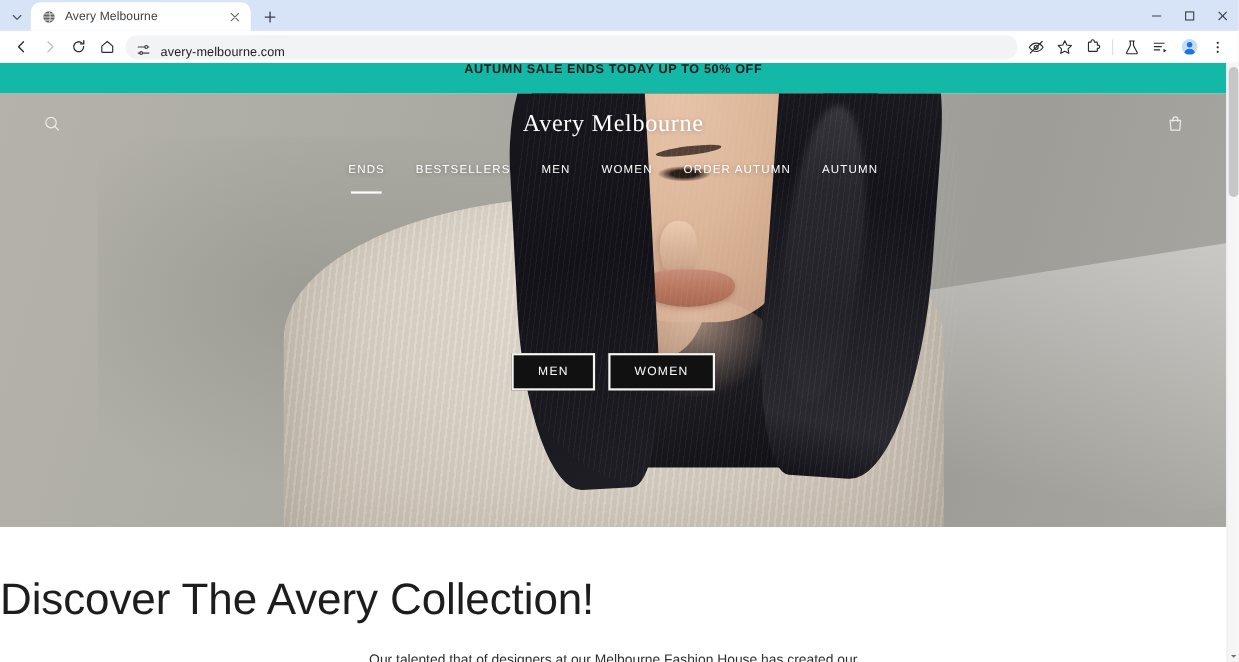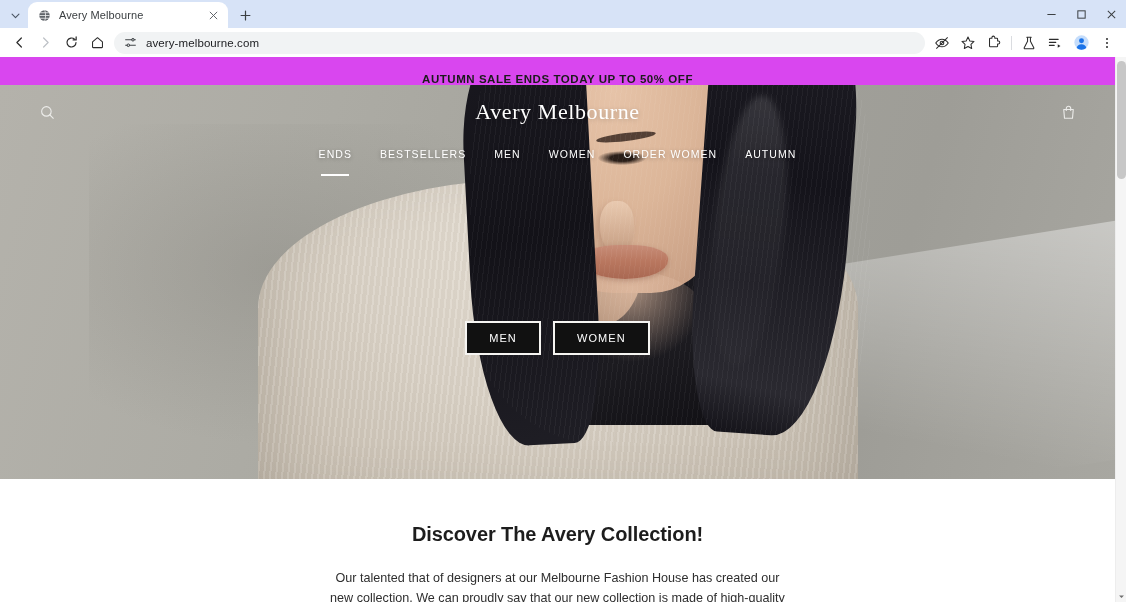--- a/index.html
+++ b/index.html
@@ -52,39 +52,39 @@
     display: flex; align-items: center; gap: 0px; padding: 0 6px;
   }
   .tb-icon {
     width: 26px; height: 26px; flex: none;
     display: flex; align-items: center; justify-content: center;
     color: #2b2b2b; border-radius: 50%;
   }
   .tb-icon.dim { color: #bdc1c6; }
   .omnibox {
     flex: 1; height: 22px; background: #f1f3f4; border-radius: 12px;
-    display: flex; align-items: center; padding: 0 8px; gap: 8px;
+    display: flex; align-items: flex-end; padding: 0 8px; gap: 8px;
     margin: 0 4px;
   }
   .omnibox-tune { width: 16px; height: 16px; flex:none; display:flex; align-items:center; justify-content:center; color:#3c4043;}
   .omnibox-url { font-size: 11.5px; color: #202124; letter-spacing: 0.1px; }
   .tb-sep { width: 1px; height: 14px; background: #dadce0; margin: 0 4px; flex:none; }
 
   .chrome-bottom-line { height: 1px; background: #e6e6e6; }
 
   
   .viewport {
     position: absolute; top: 57px; left: 0;
     width: 1126px; height: 545px; overflow: hidden; background: #fff;
   }
   .page { width: 1115px; height: 545px; position: relative; overflow: hidden; }
 
   .announce {
-    height: 28px; background: #d946ef;
-    display: flex; align-items: flex-end; justify-content: center;
+    height: 28px; background: #14b8a6;
+    display: flex; align-items: flex-start; justify-content: center;
   }
   .announce-text {
     font-size: 11.5px; font-weight: bold; color: #1b1b1b;
     letter-spacing: 0.55px;
   }
 
   
   .hero {
     position: relative; height: 394px; overflow: hidden;
     background: #a9a9a3;
@@ -241,22 +241,22 @@
   .cta-btn {
     min-width: 72px; padding: 9px 22px;
     background: #111111; border: 2px solid #f6f5f2;
     color: #ffffff; font-size: 11px; letter-spacing: 1.1px;
     text-align: center;
   }
 
   
   .content { background: #ffffff; padding-top: 44px; }
   .headline {
-    text-align: center; font-size: 20px; color: #1d1d1d;
-    font-weight: bold; letter-spacing: -0.1px;
+    text-align: left; font-size: 40px; color: #1d1d1d;
+    font-weight: normal; letter-spacing: -0.1px;
   }
   .lede {
     margin: 22px auto 0; max-width: 470px; text-align: center;
     font-size: 12.6px; line-height: 1.62; color: #2e2e2e;
   }
   .lede b { font-weight: normal; }
 
   
   .scrollbar {
     position: absolute; top: 57px; right: 0; width: 11px; height: 545px;
@@ -451,21 +451,21 @@
                 <path d="M7.4 7.6V5.2a2.6 2.6 0 0 1 5.2 0v2.4" fill="none" stroke="currentColor" stroke-width="1.3" stroke-linecap="round"></path>
               </svg>
             </div>
           </div>
 
           <div class="nav">
             <div class="nav-item active">ENDS</div>
             <div class="nav-item">BESTSELLERS</div>
             <div class="nav-item">MEN</div>
             <div class="nav-item">WOMEN</div>
-            <div class="nav-item">ORDER WOMEN</div>
+            <div class="nav-item">ORDER AUTUMN</div>
             <div class="nav-item">AUTUMN</div>
           </div>
 
           <div class="hero-cta">
             <div class="cta-btn">MEN</div>
             <div class="cta-btn">WOMEN</div>
           </div>
         </div>
       </div>
 

